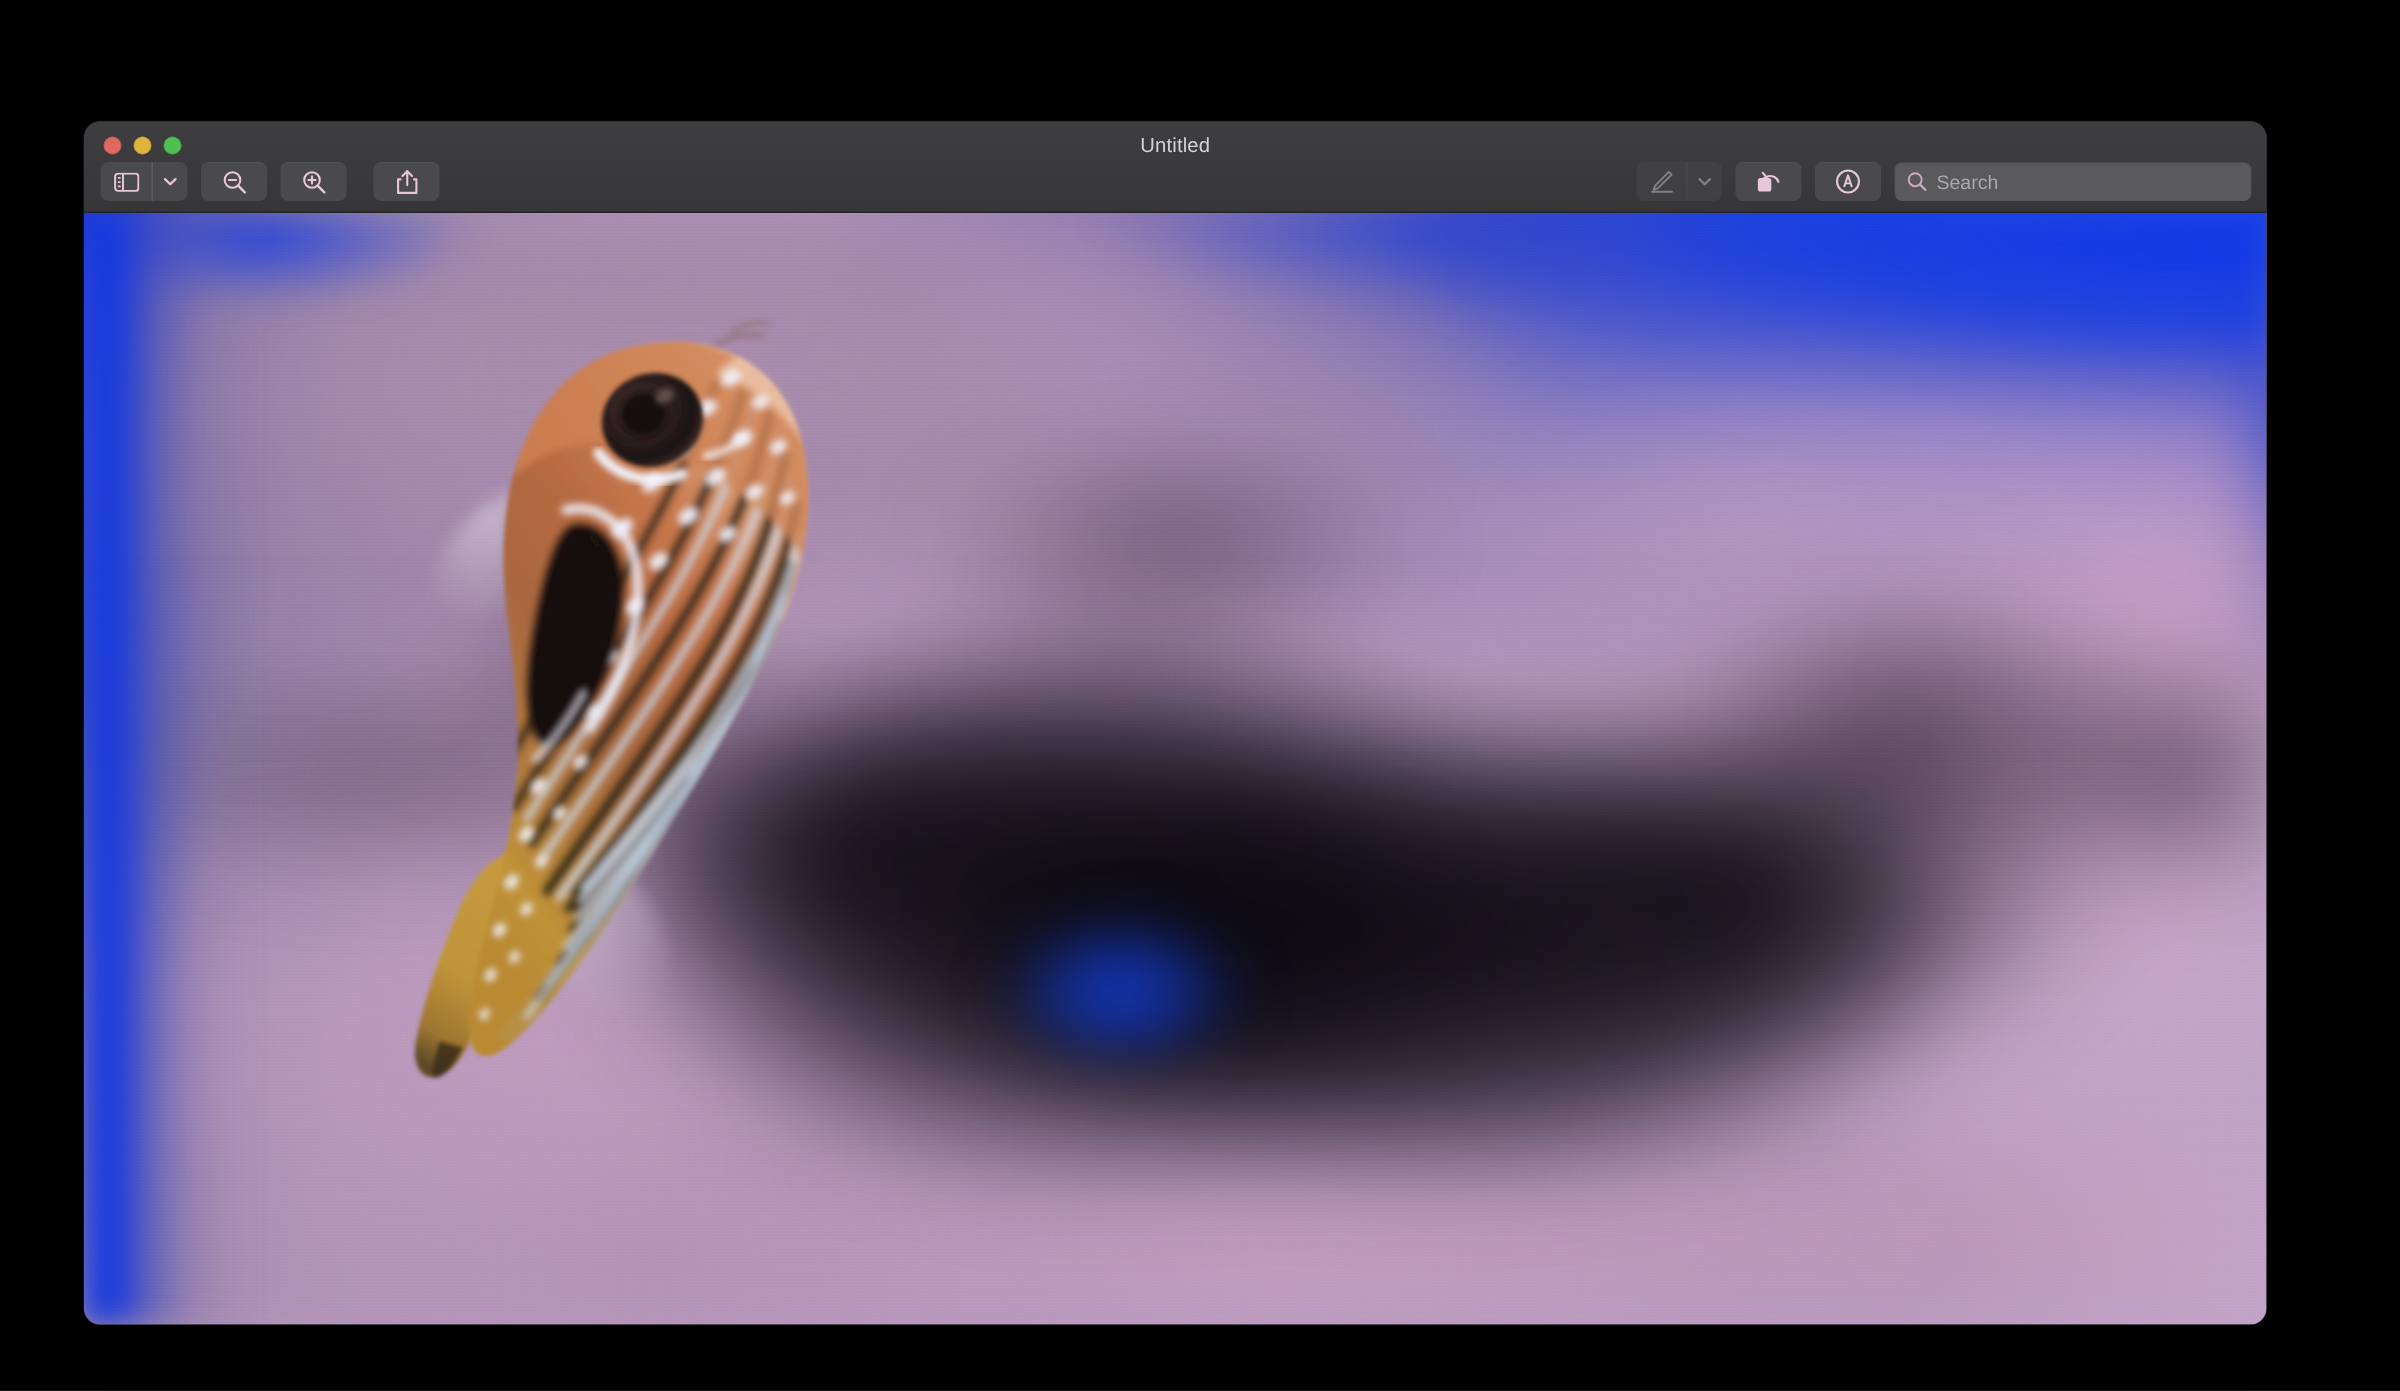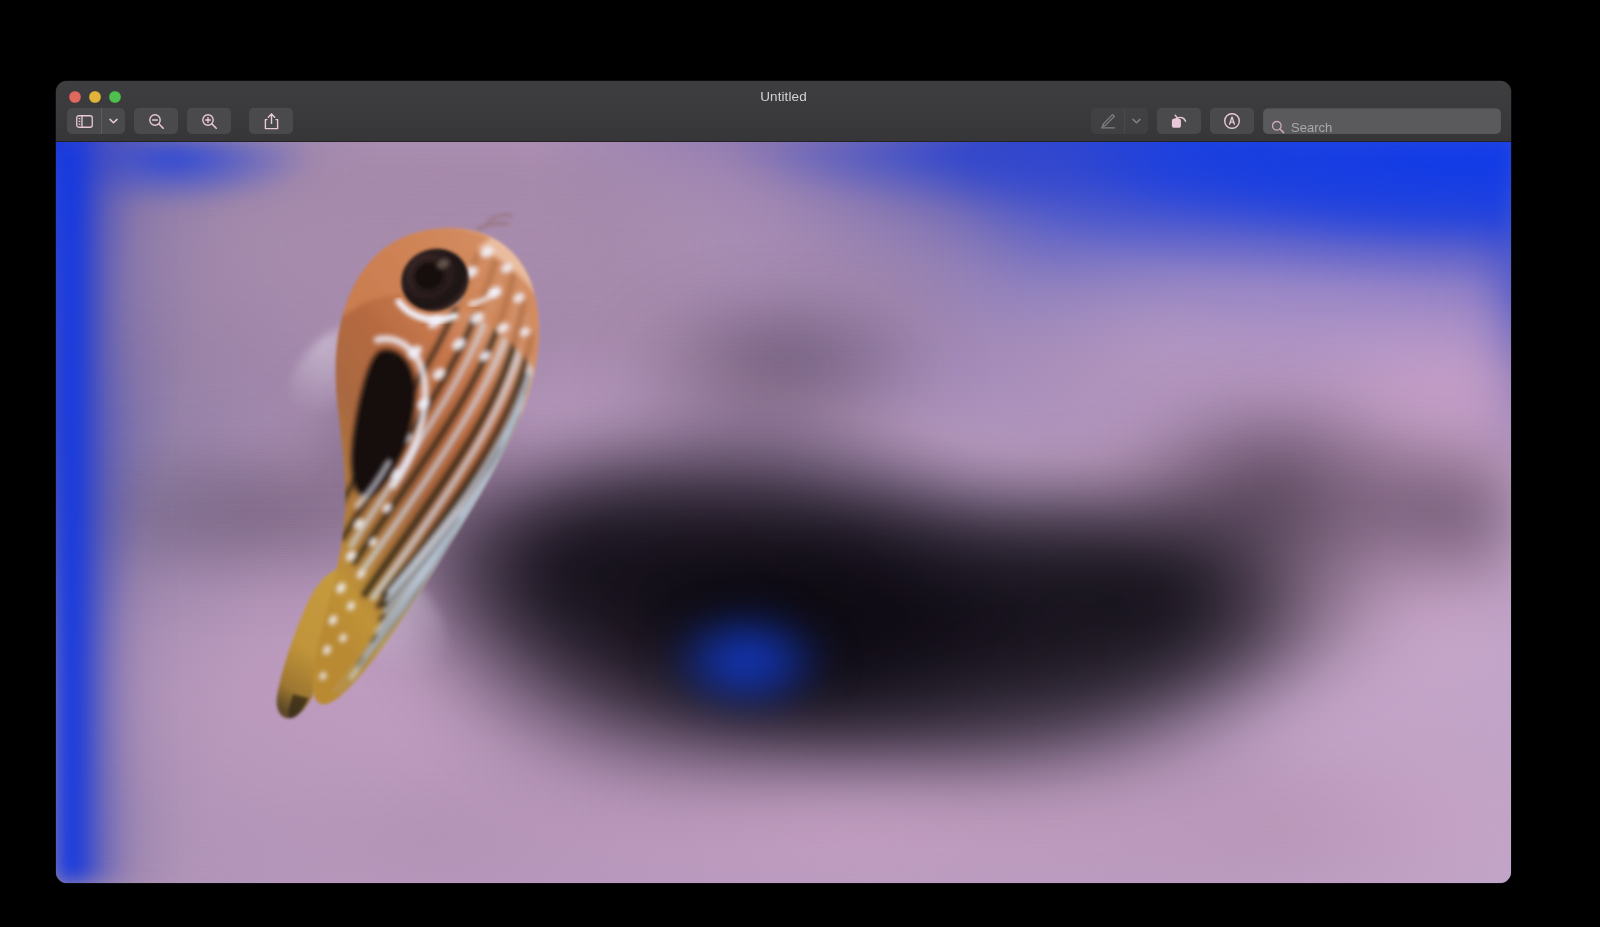--- a/index.html
+++ b/index.html
@@ -125,21 +125,21 @@
 
   .icon { display: block; }
 
   
   .search-field {
     height: 26px;
     width: 238px;
     border-radius: 5px;
     background: #5a5a5c;
     display: flex;
-    align-items: flex-end;
+    align-items: center;
     padding: 0 8px;
     gap: 6px;
     box-shadow: inset 0 0.5px 1px rgba(0,0,0,0.25);
   }
   .search-placeholder {
     font-size: 13px;
     color: #a9a9ab;
     line-height: 1;
   }
 

